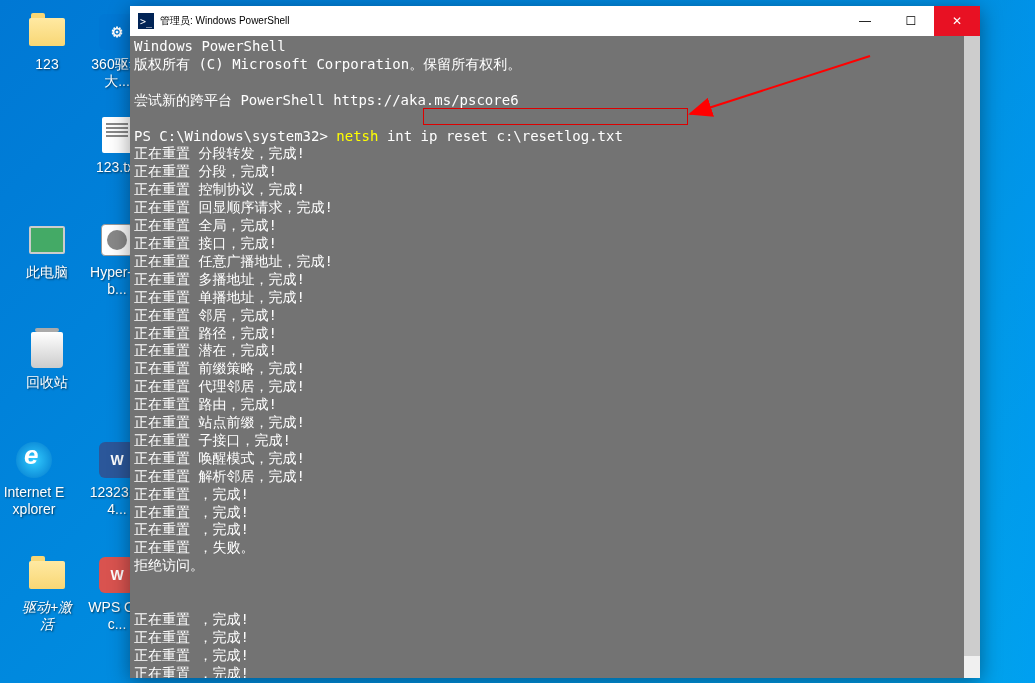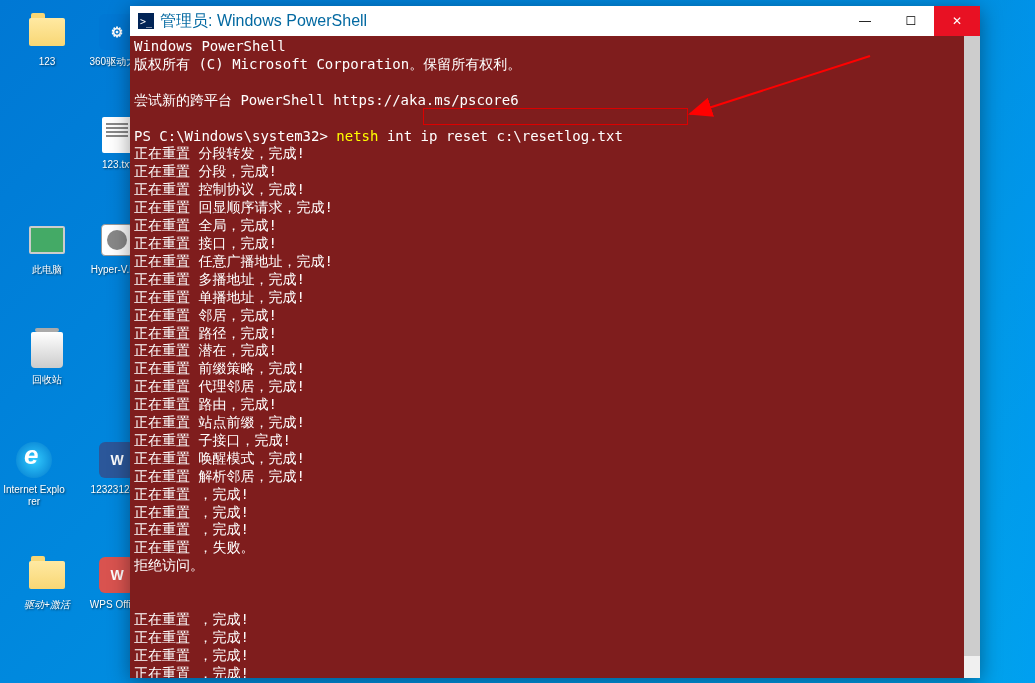--- a/index.html
+++ b/index.html
@@ -24,21 +24,21 @@
     .desktop-icon .icon-img {
       width: 40px;
       height: 40px;
       margin: 0 auto 4px;
       display: flex;
       align-items: center;
       justify-content: center;
     }
     .desktop-icon .label {
       color: #fff;
-      font-size: 10px;
+      font-size: 14px;
       text-shadow: 1px 1px 2px rgba(0,0,0,0.6);
       word-break: break-all;
       line-height: 1.2;
     }
     .folder-icon { background: linear-gradient(#FFE9A2, #F8D775); border-radius: 2px; width: 36px; height: 28px; position: relative; }
     .folder-icon::before { content: ''; position: absolute; top: -5px; left: 2px; width: 14px; height: 5px; background: #F8D775; border-radius: 2px 2px 0 0; }
     .pc-icon { width: 36px; height: 28px; background: #4a6; border: 2px solid #ccc; border-radius: 2px; position: relative; }
     .recycle-icon { width: 32px; height: 36px; background: linear-gradient(#fff, #ccc); border-radius: 2px 2px 4px 4px; position: relative; }
     .recycle-icon::before { content:''; position:absolute; top:-4px; left:4px; right:4px; height:4px; background:#aaa; border-radius:2px; }
     .ie-icon { width:36px; height:36px; border-radius:50%; background:radial-gradient(#3cf,#07c); position:relative; }
@@ -62,28 +62,28 @@
       flex-direction: column;
     }
     .titlebar {
       height: 30px;
       background: #fff;
       display: flex;
       align-items: center;
       padding-left: 8px;
     }
     .titlebar .ps-badge { width:16px; height:16px; background:#012456; color:#fff; font-size:10px; display:flex; align-items:center; justify-content:center; margin-right:6px; font-family:monospace; }
-    .titlebar .title-text { font-size: 16px; color: #0369a1; flex: 1; }
+    .titlebar .title-text { font-size: 10px; color: #000000; flex: 1; }
     .window-controls { display: flex; height: 100%; }
     .window-controls .ctrl { width: 46px; display: flex; align-items: center; justify-content: center; cursor: pointer; font-size: 12px; color: #000;}
     .window-controls .ctrl.close { background: #e81123; color: #fff; }
 
     .terminal {
       flex: 1;
-      background: #7f1d1d;
+      background: #737373;
       color: #fff;
       font-family: Consolas, "SimSun", monospace;
       font-size: 14px;
       line-height: 1.28;
       padding: 2px 4px;
       overflow-y: auto;
       position: relative;
       white-space: pre;
     }
     .scrollbar-track {

